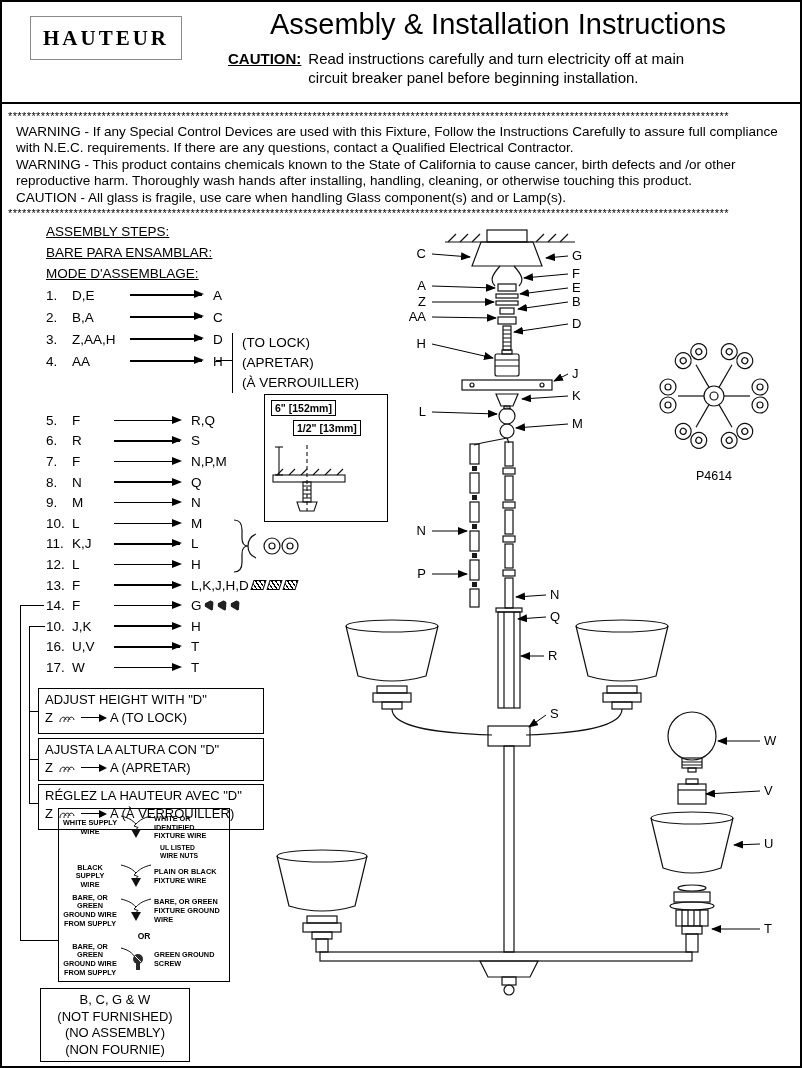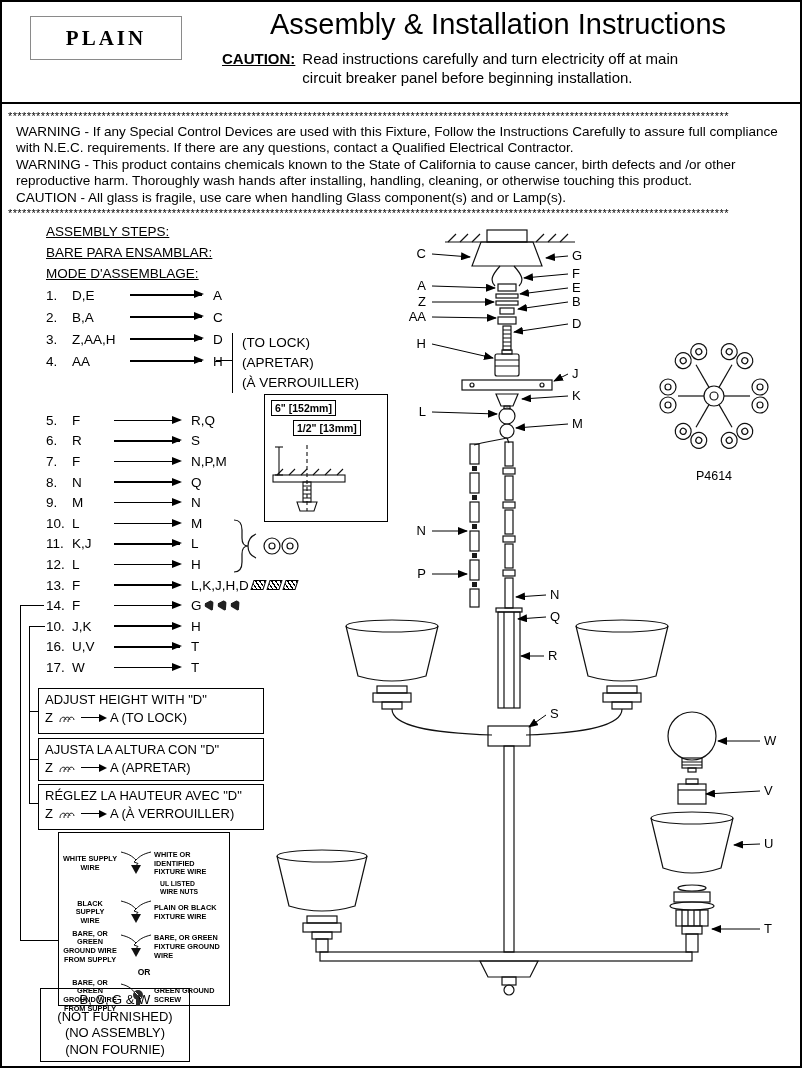--- a/index.html
+++ b/index.html
@@ -4,21 +4,21 @@
 <style>
   html,body{margin:0;padding:0;background:#fff;}
   #page{position:relative;width:802px;height:1068px;border:2px solid #000;box-sizing:border-box;
         background:#fff;color:#000;font-family:"Liberation Sans",sans-serif;overflow:hidden;}
   .abs{position:absolute;}
   .pre{white-space:pre-line;}
 
   .logo{left:28px;top:14px;width:150px;height:42px;border:1px solid #8a8a8a;display:flex;align-items:center;
         justify-content:center;font-family:"Liberation Serif",serif;font-weight:bold;font-size:21px;letter-spacing:3px;}
   .title{left:196px;top:6px;width:600px;text-align:center;font-size:29px;}
-  .caution{left:220px;top:48px;width:566px;display:flex;gap:7px;font-size:15px;line-height:1.25;}
+  .caution{left:226px;top:48px;width:566px;display:flex;gap:7px;font-size:15px;line-height:1.25;}
   .caution .lbl{font-weight:bold;text-decoration:underline;white-space:nowrap;}
   .sep{left:0;top:100px;width:100%;border-top:2px solid #000;height:0;}
 
   .stars{left:6px;width:790px;font-size:11px;letter-spacing:.4px;white-space:nowrap;overflow:hidden;}
   .stars1{top:108px;} .stars2{top:205px;}
   .warn{left:14px;top:122px;width:776px;font-size:13.5px;line-height:1.22;}
   .warn p{margin:0;}
 
   .heads{left:44px;top:222px;font-size:13.5px;}
   .heads div{text-decoration:underline;margin-bottom:6px;}
@@ -42,21 +42,21 @@
   .conn4{left:214px;top:358px;width:16px;border-top:1px solid #000;height:0;}
 
   .nutcone{display:inline-block;width:10px;height:10px;margin-left:3px;background:#222;
       clip-path:polygon(20% 0,80% 0,100% 30%,56% 100%,44% 100%,0 30%);transform:rotate(-28deg);}
   .washrect{display:inline-block;width:11px;height:8px;margin-left:3px;border:1px solid #000;
       background:repeating-linear-gradient(45deg,#000 0 1px,#fff 1px 3px);transform:skewX(-18deg);}
 
   .hbox{border:1.4px solid #000;padding:3px 6px;font-size:13px;box-sizing:border-box;}
   .hrow{display:flex;align-items:center;gap:5px;margin-top:3px;}
 
-  .wbox{left:56px;top:830px;width:172px;height:174px;border:1.4px solid #000;box-sizing:border-box;padding:14px 3px;}
+  .wbox{left:56px;top:806px;width:172px;height:174px;border:1.4px solid #000;box-sizing:border-box;padding:2px 3px;}
   .wrow{display:flex;align-items:center;margin-top:2px;}
   .wl{width:56px;font-size:7.3px;font-weight:bold;text-align:center;line-height:1.2;}
   .wi{width:36px;text-align:center;flex:none;}
   .wr{flex:1;font-size:7.3px;font-weight:bold;line-height:1.2;}
   .wnote{font-size:6.8px;font-weight:bold;margin-left:98px;line-height:1.15;margin-top:1px;}
   .wor{text-align:center;font-size:8.5px;font-weight:bold;margin:2px 0;}
 
   .nfbox{left:38px;top:986px;width:148px;height:72px;border:1.4px solid #000;display:flex;flex-direction:column;
       align-items:center;justify-content:center;font-size:13px;line-height:16.5px;text-align:center;}
 
@@ -77,21 +77,21 @@
   .dsvg .model{font-size:12.5px;}
   .isvg .sh{stroke:#111;fill:none;stroke-width:1.1;}
   .wi svg .sh{stroke:#111;fill:none;stroke-width:1;}
 </style>
 </head>
 <body>
 
 <div id="page">
 
   <div class="abs logo">
-    <span>PLAIN</span>
+    <span>HAUTEUR</span>
   </div>
   <div class="abs title">Assembly &amp; Installation Instructions</div>
   <div class="abs caution">
     <span class="lbl">CAUTION:</span>
     <span class="pre">Read instructions carefully and turn electricity off at main
 circuit breaker panel before beginning installation.</span>
   </div>
   <div class="abs sep"></div>
 
   <div class="abs stars stars1">**********************************************************************************************************************************************************</div>

